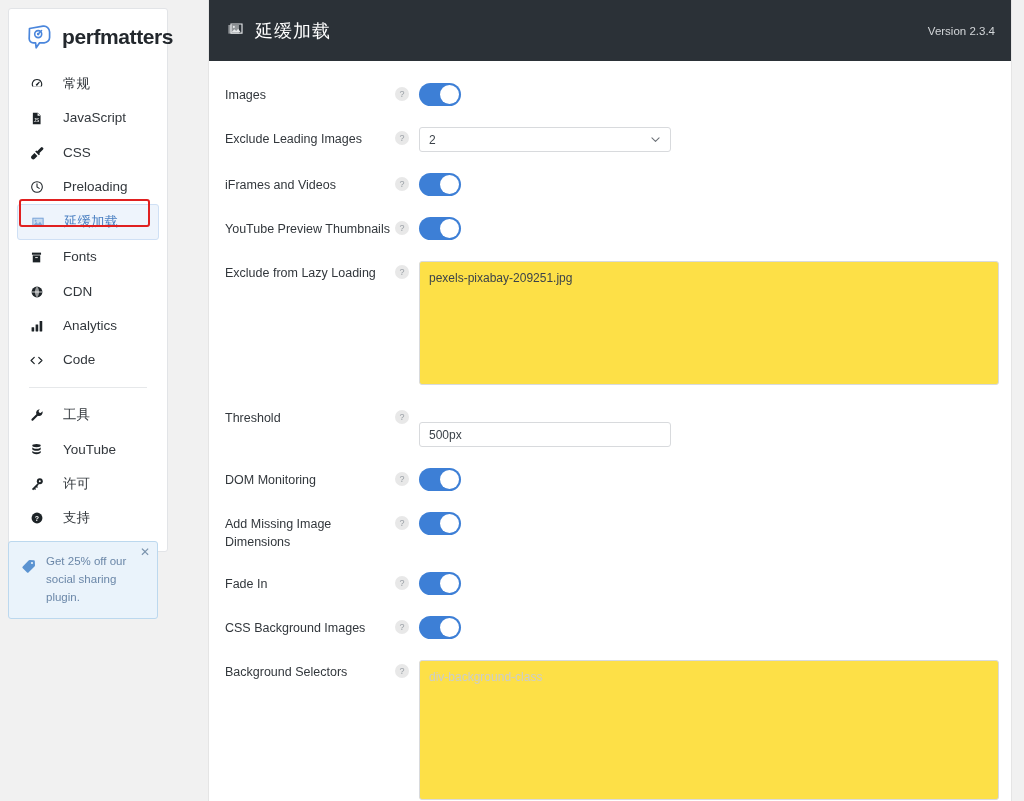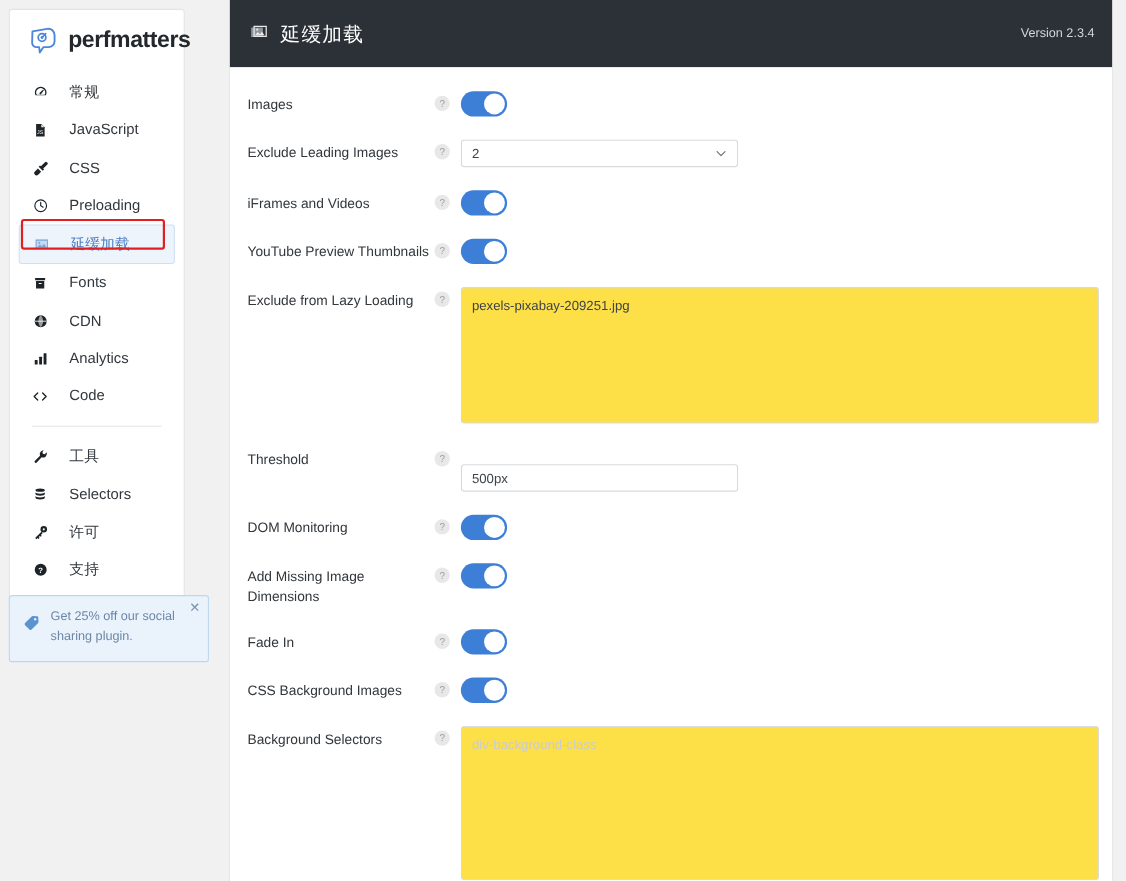--- a/index.html
+++ b/index.html
@@ -78,21 +78,21 @@
     width: 131px; height: 28px;
     border: 2.5px solid #e02020;
     border-radius: 3px;
     pointer-events: none;
   }
 
   
   .promo {
     position: absolute;
     left: 8px; top: 541px;
-    width: 182px;
+    width: 150px;
     background: #eaf3fb;
     border: 1px solid #bcd8ee;
     border-radius: 3px;
     padding: 11px 12px 12px 12px;
     display: flex;
     gap: 9px;
     align-items: flex-start;
   }
   .promo-icon { flex: 0 0 16px; margin-top: 5px; color: #5b93d1; }
   .promo-text {
@@ -376,21 +376,21 @@
       </div>
 
       <div class="nav-item">
         <span class="nav-icon">
           <svg viewBox="0 0 16 16" width="13" height="13" fill="currentColor">
             <ellipse cx="8" cy="3.2" rx="5.2" ry="1.9"></ellipse>
             <path d="M2.8 5.2v2.4c0 1 2.3 1.9 5.2 1.9s5.2-.9 5.2-1.9V5.2c0 1-2.3 1.9-5.2 1.9S2.8 6.2 2.8 5.2Z"></path>
             <path d="M2.8 9.4v2.4c0 1 2.3 1.9 5.2 1.9s5.2-.9 5.2-1.9V9.4c0 1-2.3 1.9-5.2 1.9s-5.2-.9-5.2-1.9Z"></path>
           </svg>
         </span>
-        <span>Selectors</span>
+        <span>YouTube</span>
       </div>
 
       <div class="nav-item">
         <span class="nav-icon">
           <svg viewBox="0 0 16 16" width="14" height="14" fill="currentColor">
             <circle cx="11.2" cy="4.8" r="3.4"></circle>
             <circle cx="11.2" cy="4.8" r="1.1" fill="#fff"></circle>
             <path d="M8.8 7.2 2.2 13.8l1.4 1.4 1.3-1.3.9.9 1.1-1.1-.9-.9 1.1-1.1.9.9 1.1-1.1-.9-.9 1.9-1.9Z"></path>
           </svg>
         </span>

